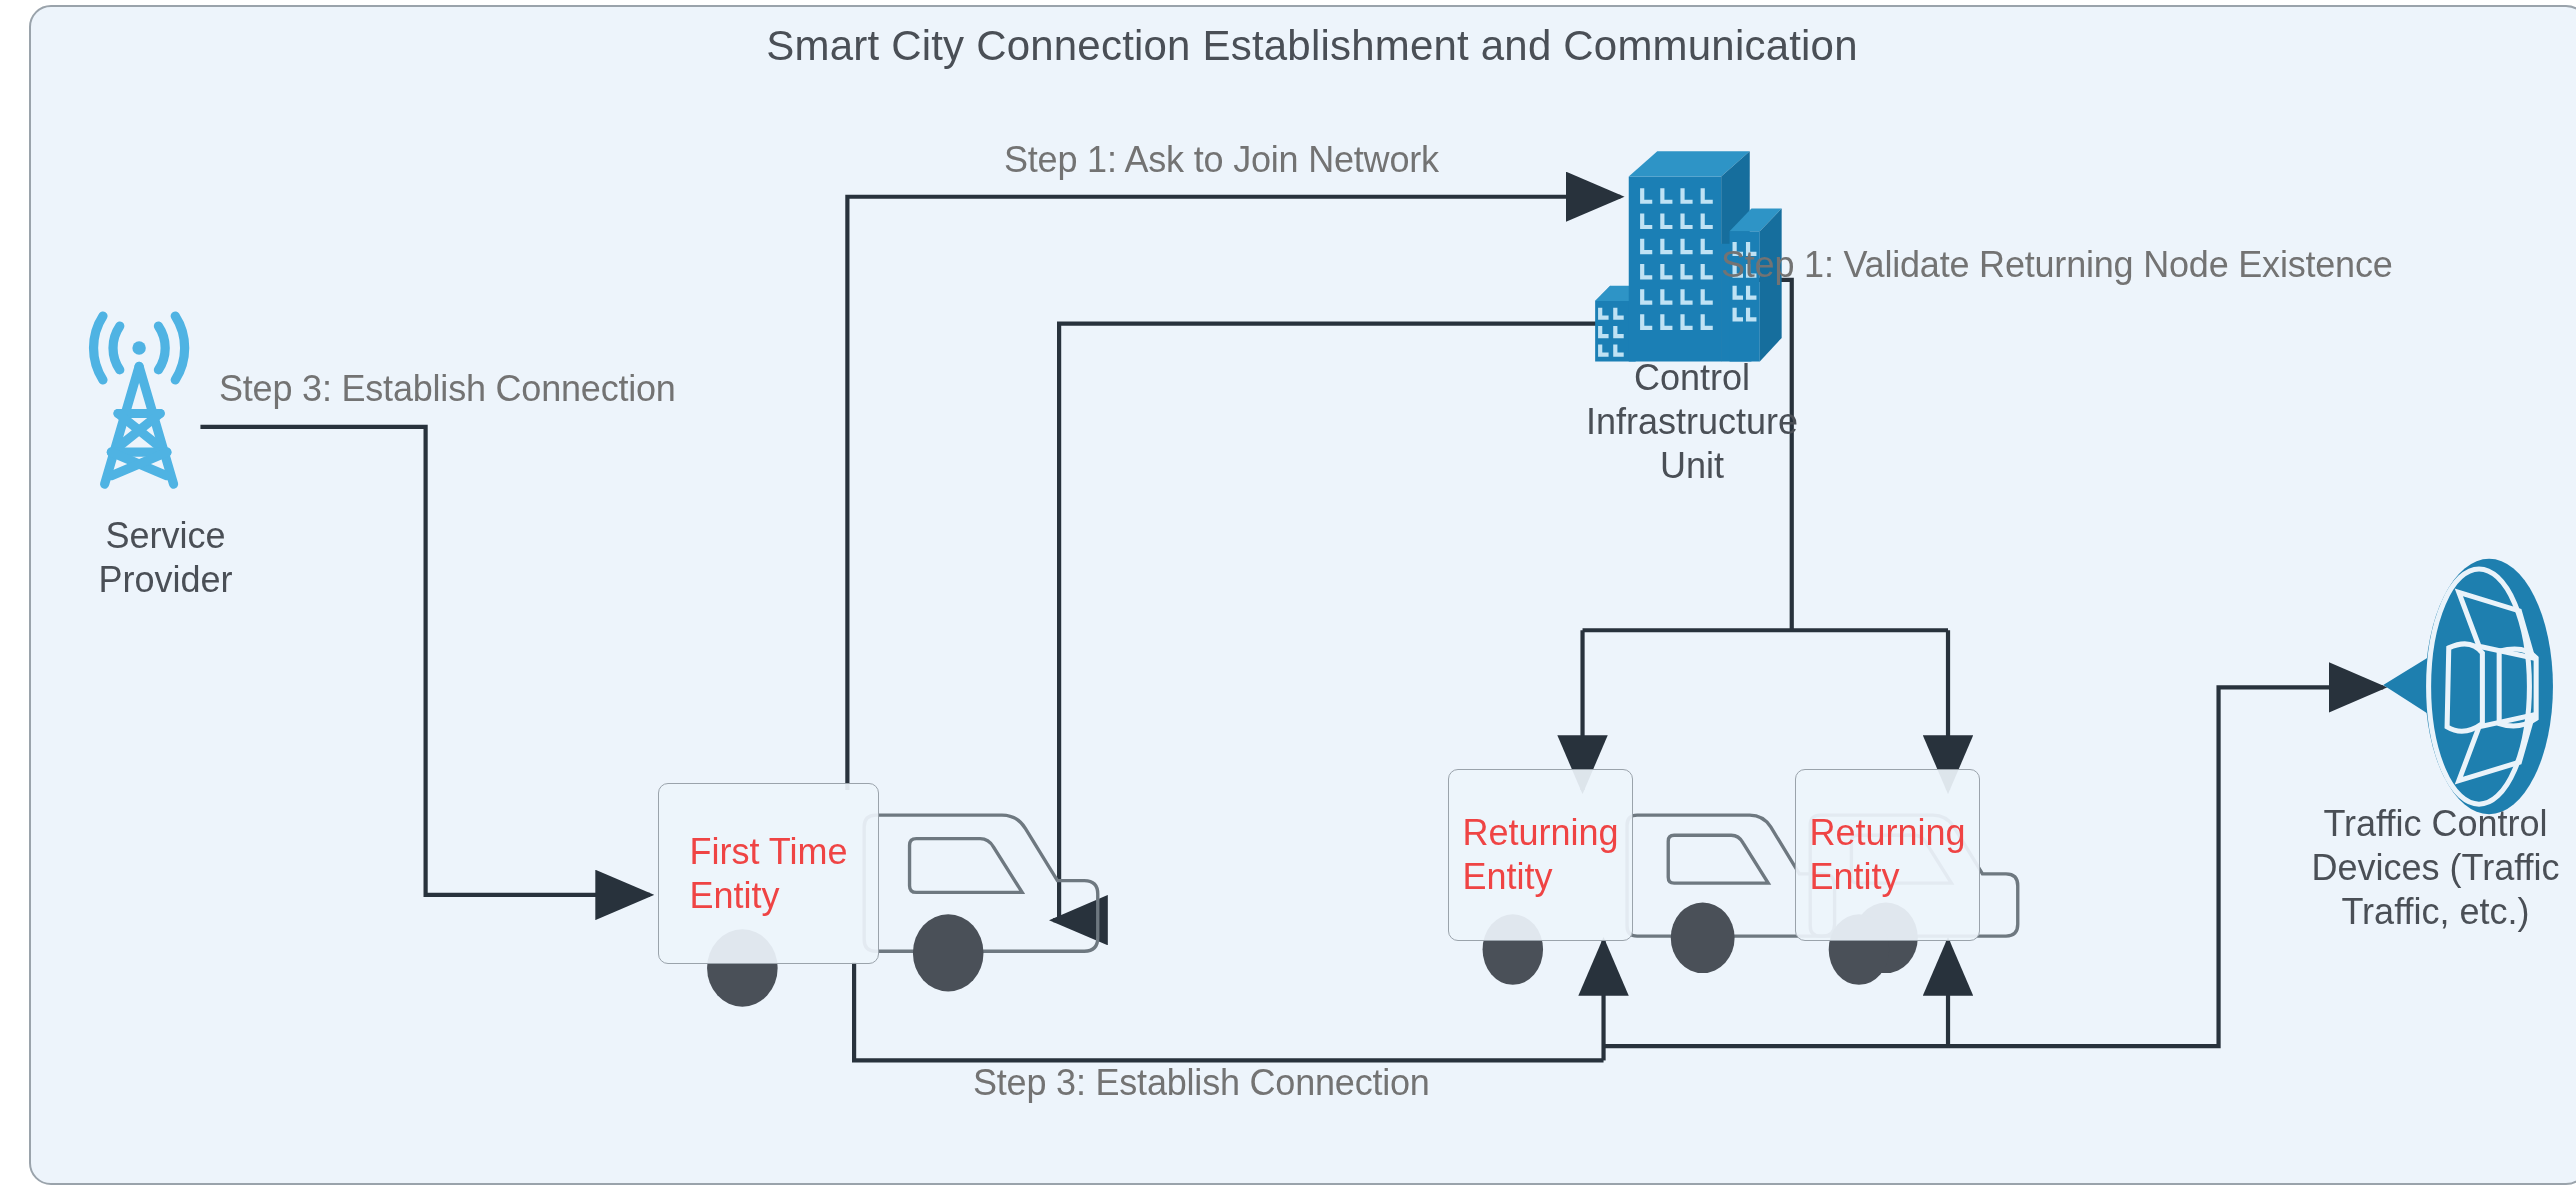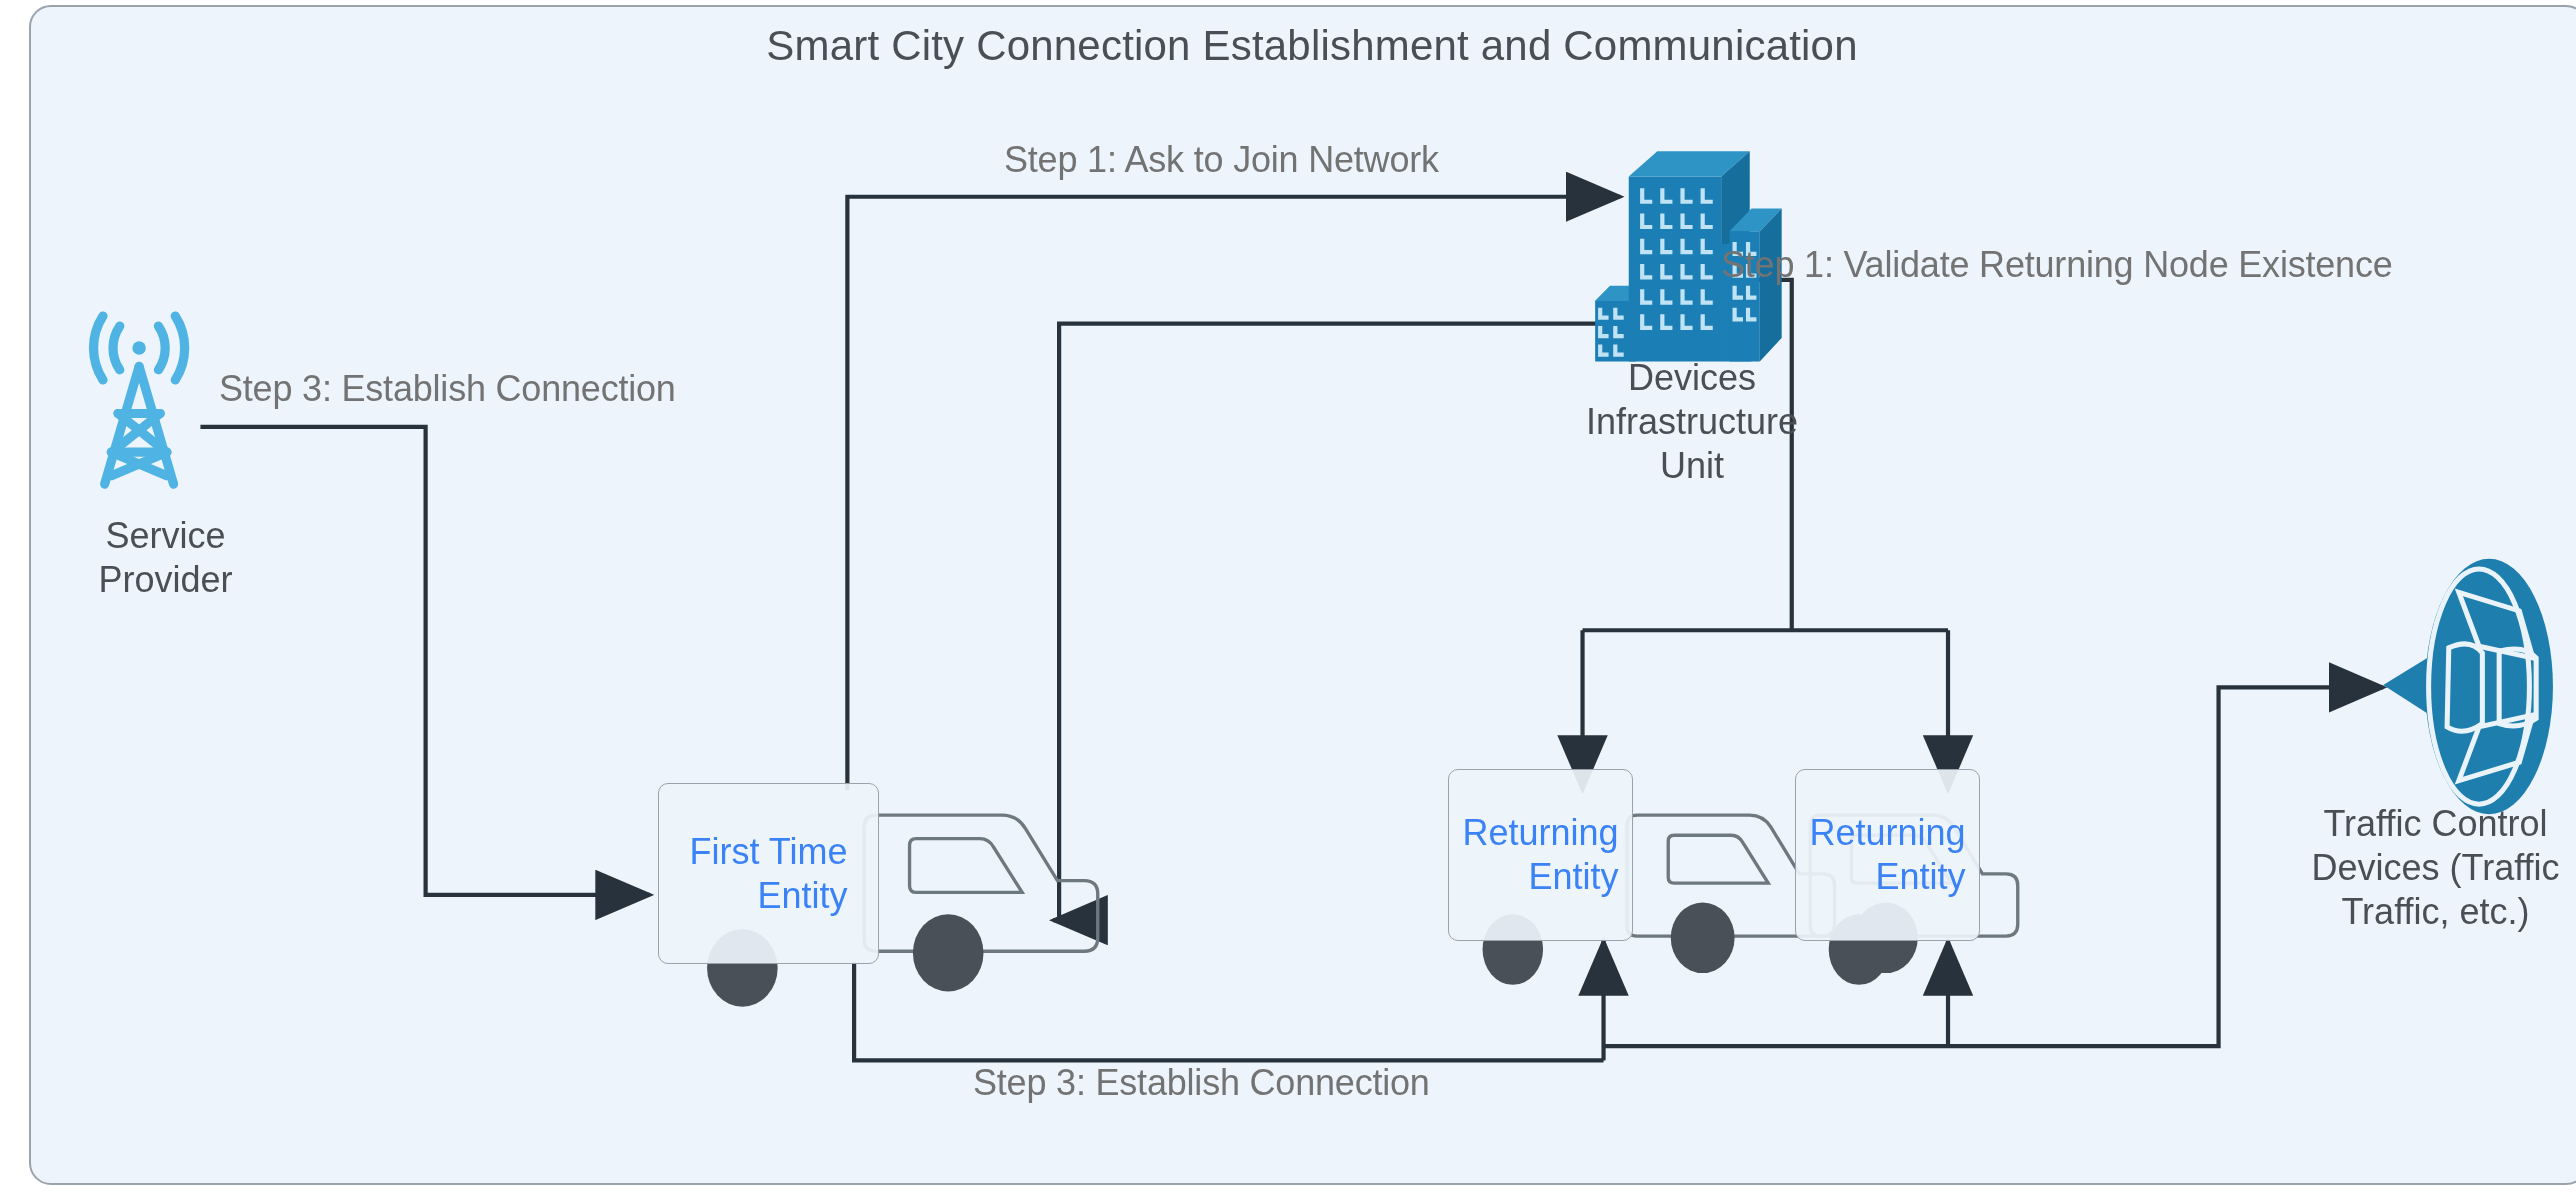--- a/index.html
+++ b/index.html
@@ -54,22 +54,22 @@
   .node-label {
     position: absolute;
     font-size: 36px;
     color: #4a4f56;
     text-align: center;
     line-height: 1.22;
   }
   .box-label {
     position: absolute;
     font-size: 36px;
-    color: #3b82f6;
-    text-align: right;
+    color: #ef4444;
+    text-align: left;
     line-height: 1.22;
     display: flex;
     align-items: center;
     justify-content: center;
     box-sizing: border-box;
   }
   .entity-box {
     position: absolute;
     border: 1.7px solid #9aa3ab;
     border-radius: 10px;
@@ -256,21 +256,21 @@
   <div class="entity-box" style="left:1771px; top:769px; width:185px; height:172px;"></div>
   <div class="box-label" style="left:1771px; top:769px; width:185px; height:172px; white-space:pre-line;">Returning
 Entity</div>
 
   <div class="node-label" style="left:3px; top:514px; width:277px;">
     <div>Service</div>
     <div>Provider</div>
   </div>
 
   <div class="node-label" style="left:1504px; top:356px; width:328px;">
-    <div>Devices</div>
+    <div>Control</div>
     <div>Infrastructure</div>
     <div>Unit</div>
   </div>
 
   <div class="node-label" style="left:2252px; top:802px; width:319px;">
     <div>Traffic Control</div>
     <div>Devices (Traffic</div>
     <div>Traffic, etc.)</div>
   </div>
 

